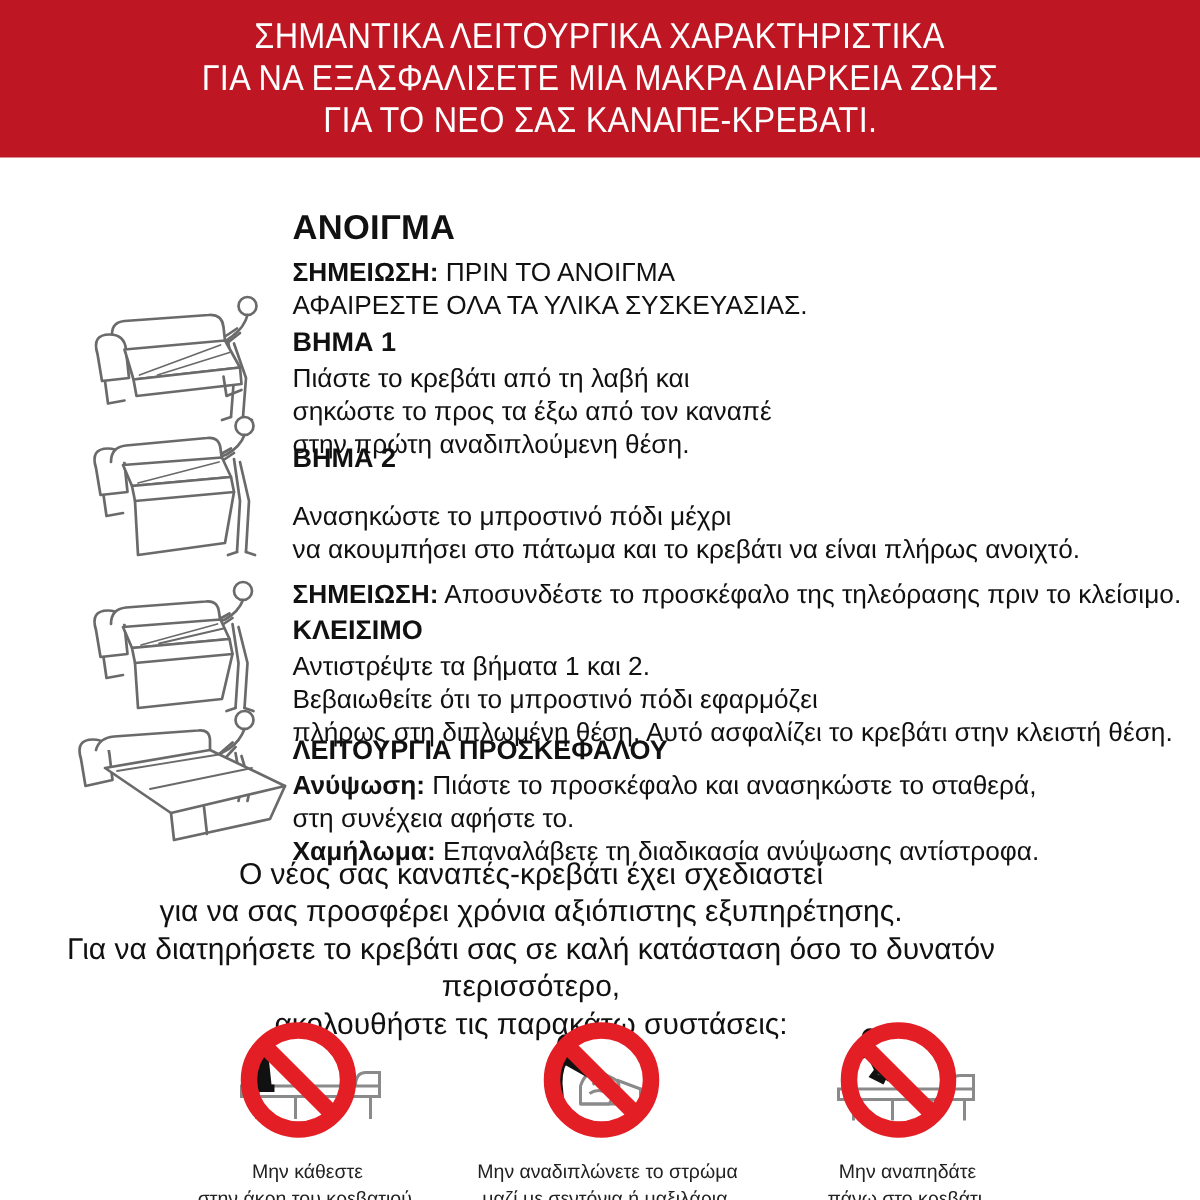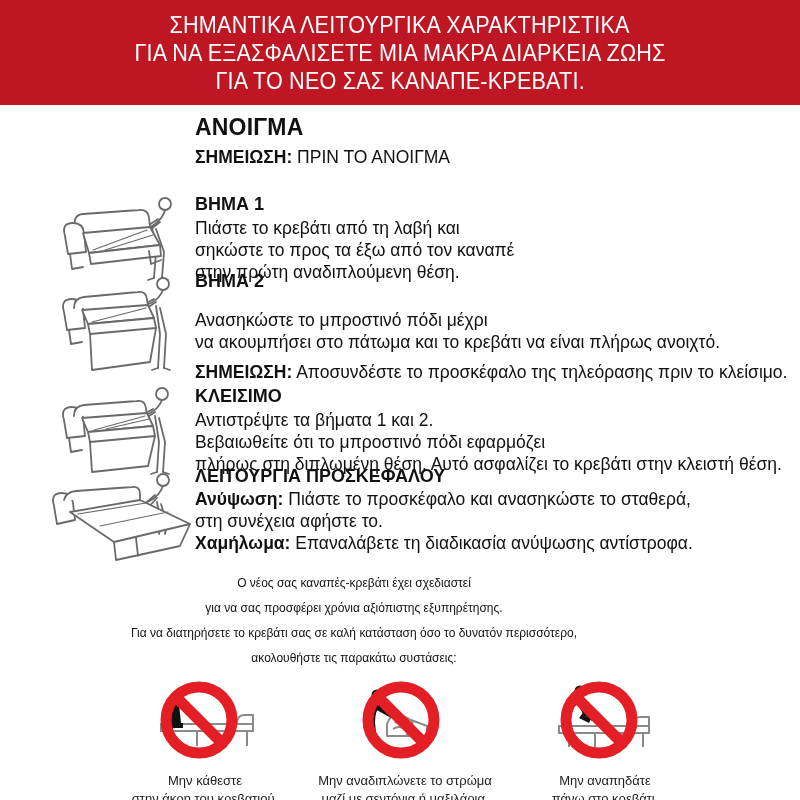--- a/index.html
+++ b/index.html
@@ -7,33 +7,33 @@
         font-family:"Liberation Sans",sans-serif;color:#111;}
 
   
   .banner{position:absolute;left:0;top:0;width:800px;height:105px;
           display:flex;flex-direction:column;justify-content:center;align-items:center;}
   .banner .bline{color:#fff;font-size:24px;line-height:28px;font-weight:400;
                  transform:scaleX(.9);transform-origin:center;white-space:nowrap;
                  letter-spacing:.2px;}
 
   
-  .tblock{position:absolute;left:195px;white-space:nowrap;}
+  .tblock{position:absolute;left:195px;white-space:nowrap;margin-top:24px;}
   .h1{font-size:23px;font-weight:bold;letter-spacing:.2px;}
   .h2{font-size:18px;font-weight:bold;}
   .body{font-size:17.5px;line-height:22px;}
   .b{font-weight:bold;text-align:right;}
 
   
   .illus{position:absolute;}
   .illus svg{display:block;}
 
   
   .advice{position:absolute;left:0;top:571px;width:708px;text-align:center;
-          font-size:12px;line-height:25px;}
+          font-size:20px;line-height:25px;}
 
   
   .pro-col{position:absolute;top:674px;width:210px;text-align:center;}
   .pro-col svg{display:block;margin:0 auto;}
   .caption{margin-top:6px;font-size:13px;line-height:18px;color:#222;}
 </style>
 </head>
 <body>
 
 <div class="page">
@@ -113,20 +113,21 @@
         <path fill="none" stroke-width="1.2" d="M38 46 L106 35 M60 58 L128 44"></path>
         <path fill="none" d="M74 74 L76 92 L140 78 L150 56 M96 70 L98 88"></path>
       </g>
     </svg>
   </div>
 
   <div class="tblock h1" style="top:114px">ΑΝΟΙΓΜΑ</div>
 
   <div class="tblock body" style="top:146px">
     <div><span class="b">ΣΗΜΕΙΩΣΗ:</span><span> ΠΡΙΝ ΤΟ ΑΝΟΙΓΜΑ</span></div>
+    <div>ΑΦΑΙΡΕΣΤΕ ΟΛΑ ΤΑ ΥΛΙΚΑ ΣΥΣΚΕΥΑΣΙΑΣ.</div>
   </div>
 
   <div class="tblock h2" style="top:194px">ΒΗΜΑ 1</div>
   <div class="tblock body" style="top:217px">
     <div>Πιάστε το κρεβάτι από τη λαβή και</div>
     <div>σηκώστε το προς τα έξω από τον καναπέ</div>
     <div>στην πρώτη αναδιπλούμενη θέση.</div>
   </div>
 
   <div class="tblock h2" style="top:271px">ΒΗΜΑ 2</div>

